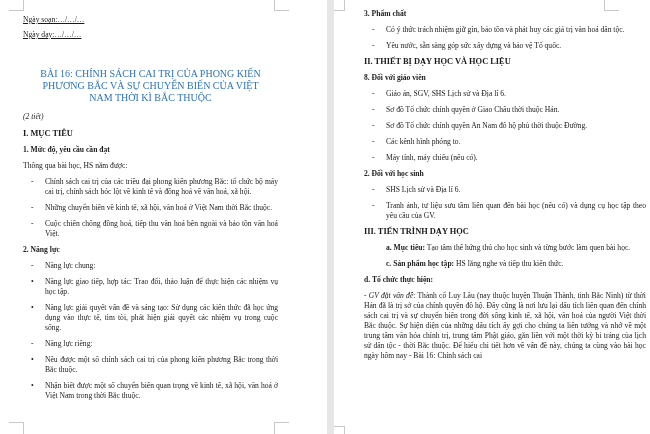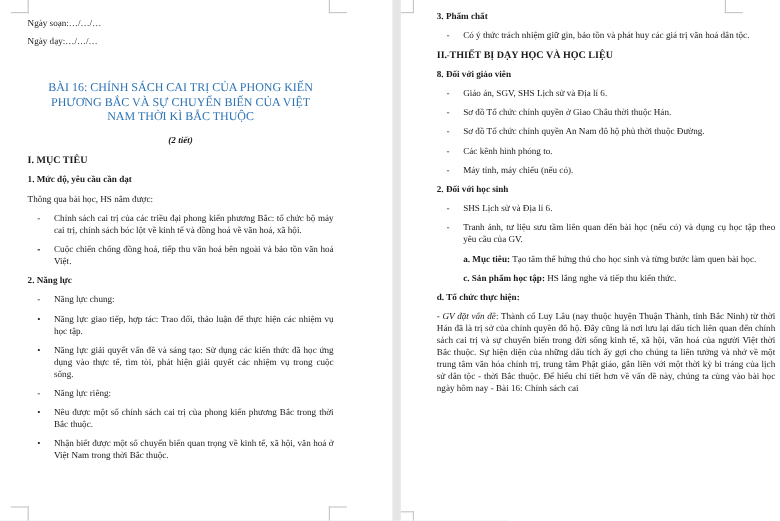--- a/index.html
+++ b/index.html
@@ -14,26 +14,26 @@
       position: absolute; top: 0; height: 434px; background: #ffffff;
       overflow: hidden;
     }
     #page1 { left: 0; width: 327px; }
     #page2 { left: 334px; width: 320px; }
     .crop { position: absolute; border-color: #c8c8c8; border-style: solid; width: 14px; height: 14px; }
     .content { position: absolute; font-size: 7.6px; line-height: 10px; }
     #page1 .content { left: 23px; top: 15px; width: 255px; }
     #page2 .content { left: 30px; top: 9px; width: 282px; }
     p { margin: 0; }
-    .date { margin-bottom: 5px; }
+    .date { margin-bottom: 5px; text-decoration: underline; }
     .title {
       color: #2e74b5; font-weight: normal; text-align: center;
       font-size: 10px; line-height: 12px; margin-top: 28px; padding: 0 8px;
     }
-    .periods { text-align: center; font-weight: bold; font-style: italic; margin: 8px 0 7px; }
+    .periods { font-weight: normal; font-style: italic; margin: 8px 0 7px; }
     .h1 { font-weight: bold; font-size: 8.4px; margin: 3px 0 6px; }
     .h2 { font-weight: bold; margin: 0 0 6px; }
     .para { margin-bottom: 6px; }
     ul.dash { list-style: none; padding: 0; margin: 0; }
     ul.dash li { position: relative; padding-left: 22px; text-align: justify; margin-bottom: 6px; }
     ul.dash li .mk { position: absolute; left: 8px; top: 0; }
     .justify { text-align: justify; }
     b.lbl { font-weight: bold; padding-left: 22px; }
     i.lbl { font-style: italic; }
   </style>
@@ -49,21 +49,21 @@
   <div class="content">
     <p class="date">Ngày soạn:…/…/…</p>
     <p class="date">Ngày dạy:…/…/…</p>
     <p class="title">BÀI 16: CHÍNH SÁCH CAI TRỊ CỦA PHONG KIẾN PHƯƠNG BẮC VÀ SỰ CHUYỂN BIẾN CỦA VIỆT NAM THỜI KÌ BẮC THUỘC</p>
     <p class="periods">(2 tiết)</p>
     <p class="h1">I. MỤC TIÊU</p>
     <p class="h2">1. Mức độ, yêu cầu cần đạt</p>
     <p class="para">Thông qua bài học, HS nắm được:</p>
     <ul class="dash">
       <li><span class="mk">-</span><span>Chính sách cai trị của các triều đại phong kiến phương Bắc: tổ chức bộ máy cai trị, chính sách bóc lột về kinh tế và đồng hoá về văn hoá, xã hội.</span></li>
-      <li><span class="mk">-</span></li>
+      <li><span class="mk">-</span><span>Những chuyển biến về kinh tế, xã hội, văn hoá ở Việt Nam thời Bắc thuộc.</span></li>
       <li><span class="mk">-</span><span>Cuộc chiến chống đồng hoá, tiếp thu văn hoá bên ngoài và bảo tồn văn hoá Việt.</span></li>
     </ul>
     <p class="h2">2. Năng lực</p>
     <ul class="dash">
       <li><span class="mk">-</span><span>Năng lực chung:</span></li>
       <li><span class="mk">•</span><span>Năng lực giao tiếp, hợp tác: Trao đổi, thảo luận để thực hiện các nhiệm vụ học tập.</span></li>
       <li><span class="mk">•</span><span>Năng lực giải quyết vấn đề và sáng tạo: Sử dụng các kiến thức đã học ứng dụng vào thực tế, tìm tòi, phát hiện giải quyết các nhiệm vụ trong cuộc sống.</span></li>
       <li><span class="mk">-</span><span>Năng lực riêng:</span></li>
       <li><span class="mk">•</span><span>Nêu được một số chính sách cai trị của phong kiến phương Bắc trong thời Bắc thuộc.</span></li>
       <li><span class="mk">•</span><span>Nhận biết được một số chuyển biến quan trọng về kinh tế, xã hội, văn hoá ở Việt Nam trong thời Bắc thuộc.</span></li>
@@ -73,34 +73,35 @@
 
 <div class="page" id="page2">
   <div class="crop" style="left:-4px; top:-4px; border-width:0 1px 1px 0;"></div>
   <div class="crop" style="left:270px; top:-4px; border-width:0 0 1px 1px;"></div>
   <div class="crop" style="left:-4px; top:426px; border-width:1px 1px 0 0;"></div>
 
   <div class="content">
     <p class="h2">3. Phẩm chất</p>
     <ul class="dash">
       <li><span class="mk">-</span><span>Có ý thức trách nhiệm giữ gìn, bảo tồn và phát huy các giá trị văn hoá dân tộc.</span></li>
-      <li><span class="mk">-</span></li>
+      <li><span class="mk">-</span><span>Yêu nước, sẵn sàng góp sức xây dựng và bảo vệ Tổ quốc.</span></li>
     </ul>
     <p class="h1">II. THIẾT BỊ DẠY HỌC VÀ HỌC LIỆU</p>
     <p class="h2">8. Đối với giáo viên</p>
     <ul class="dash">
       <li><span class="mk">-</span><span>Giáo án, SGV, SHS Lịch sử và Địa lí 6.</span></li>
       <li><span class="mk">-</span><span>Sơ đồ Tổ chức chính quyền ở Giao Châu thời thuộc Hán.</span></li>
       <li><span class="mk">-</span><span>Sơ đồ Tổ chức chính quyền An Nam đô hộ phủ thời thuộc Đường.</span></li>
       <li><span class="mk">-</span><span>Các kênh hình phóng to.</span></li>
       <li><span class="mk">-</span><span>Máy tính, máy chiếu (nếu có).</span></li>
     </ul>
     <p class="h2">2. Đối với học sinh</p>
     <ul class="dash">
       <li><span class="mk">-</span><span>SHS Lịch sử và Địa lí 6.</span></li>
       <li><span class="mk">-</span><span>Tranh ảnh, tư liệu sưu tầm liên quan đến bài học (nếu có) và dụng cụ học tập theo yêu cầu của GV.</span></li>
     </ul>
+    <p class="h1">III. TIẾN TRÌNH DẠY HỌC</p>
     <p class="para justify"><b class="lbl">a. Mục tiêu:</b><span> Tạo tâm thế hứng thú cho học sinh và từng bước làm quen bài học.</span></p>
     <p class="para"><b class="lbl">c. Sản phẩm học tập:</b><span> HS lắng nghe và tiếp thu kiến thức.</span></p>
     <p class="h2">d. Tổ chức thực hiện:</p>
     <p class="justify"><i class="lbl">- GV đặt vấn đề</i><span>: Thành cổ Luy Lâu (nay thuộc huyện Thuận Thành, tỉnh Bắc Ninh) từ thời Hán đã là trị sở của chính quyền đô hộ. Đây cũng là nơi lưu lại dấu tích liên quan đến chính sách cai trị và sự chuyển biến trong đời sống kinh tế, xã hội, văn hoá của người Việt thời Bắc thuộc. Sự hiện diện của những dấu tích ấy gợi cho chúng ta liên tưởng và nhớ về một trung tâm văn hóa chính trị, trung tâm Phật giáo, gắn liền với một thời kỳ bi tráng của lịch sử dân tộc - thời Bắc thuộc. Để hiểu chi tiết hơn về vấn đề này, chúng ta cùng vào bài học ngày hôm nay - Bài 16: Chính sách cai</span></p>
   </div>
 </div>
 
 </body></html>

